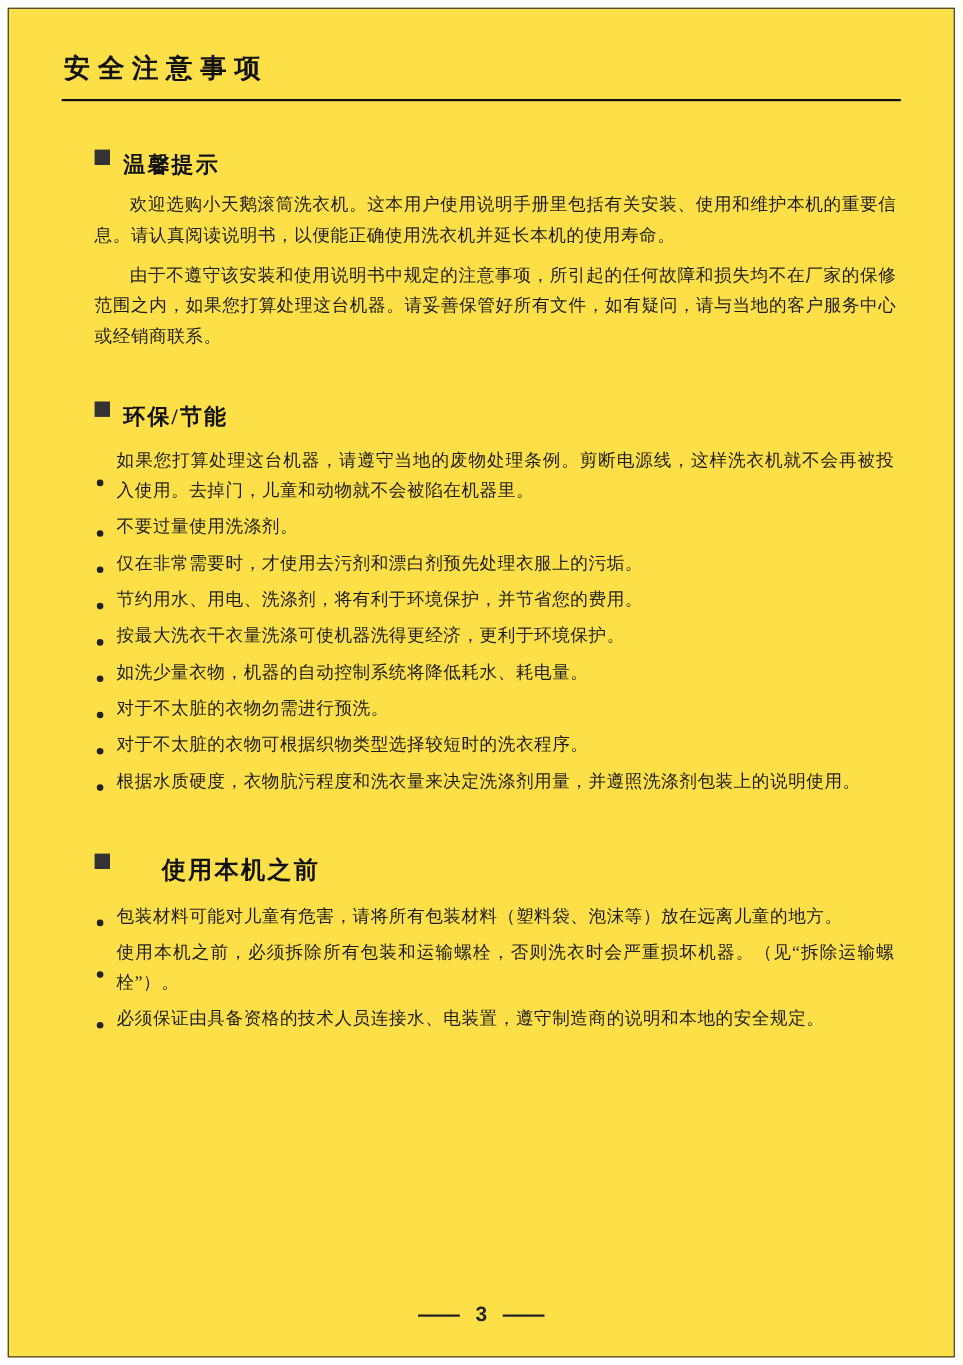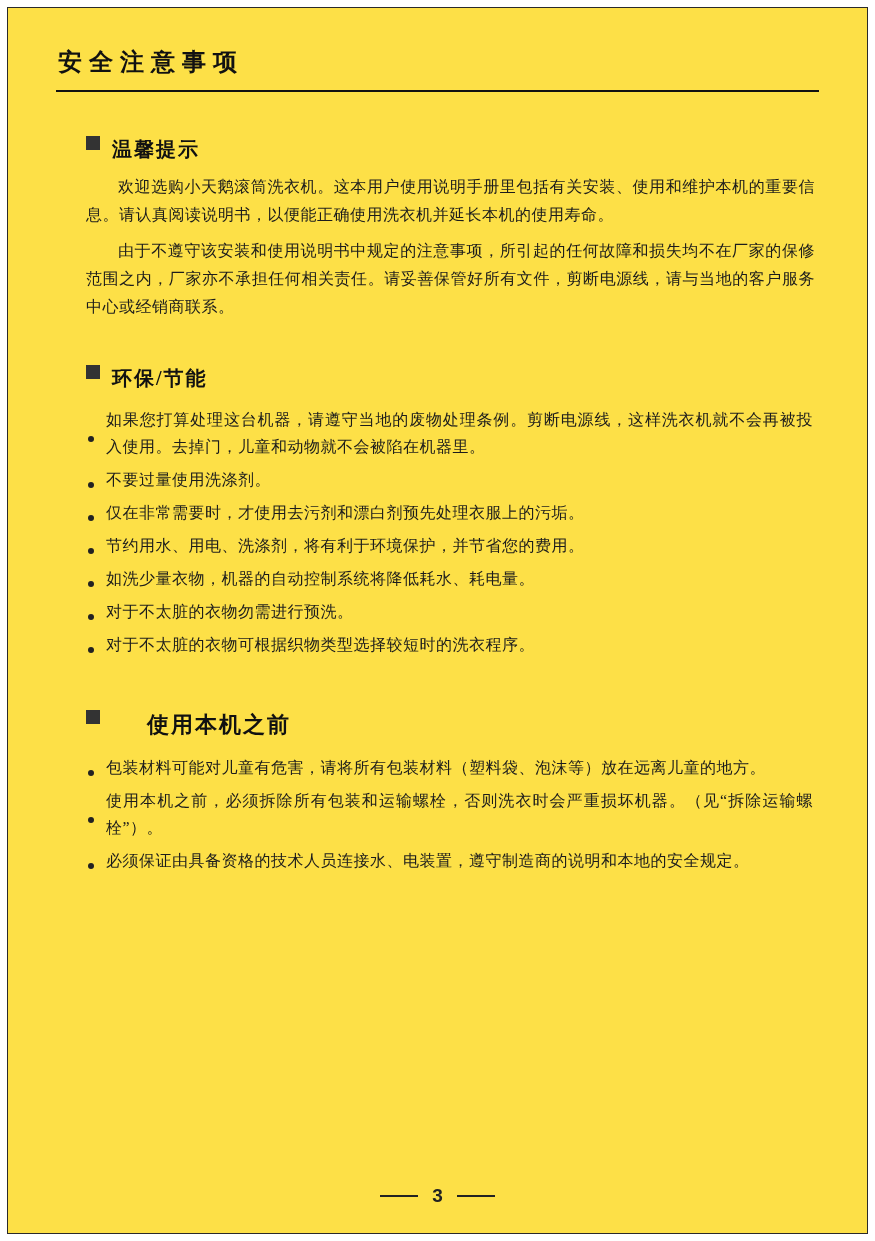--- a/index.html
+++ b/index.html
@@ -117,21 +117,21 @@
 <div class="sheet">
 
   <div class="doc-title">安全注意事项</div>
   <div class="title-rule"></div>
 
   <div class="section-heading h-sm">
     <span class="sq"></span>
     <span>温馨提示</span>
   </div>
   <p class="para">欢迎选购小天鹅滚筒洗衣机。这本用户使用说明手册里包括有关安装、使用和维护本机的重要信息。请认真阅读说明书，以便能正确使用洗衣机并延长本机的使用寿命。</p>
-  <p class="para">由于不遵守该安装和使用说明书中规定的注意事项，所引起的任何故障和损失均不在厂家的保修范围之内，厂家亦不承担任何相关责任。请妥善保管好所有文件，剪断电源线，请与当地的客户服务中心或经销商联系。</p>
+  <p class="para">由于不遵守该安装和使用说明书中规定的注意事项，所引起的任何故障和损失均不在厂家的保修范围之内，如果您打算处理这台机器。请妥善保管好所有文件，如有疑问，请与当地的客户服务中心或经销商联系。</p>
 
   <div class="section-heading h-sm">
     <span class="sq"></span>
     <span>环保/节能</span>
   </div>
   <ul class="blist">
     <li>
         <span class="dot"></span>
         <span class="txt">如果您打算处理这台机器，请遵守当地的废物处理条例。剪断电源线，这样洗衣机就不会再被投入使用。去掉门，儿童和动物就不会被陷在机器里。</span>
       </li>
@@ -142,29 +142,37 @@
     <li>
         <span class="dot"></span>
         <span class="txt">仅在非常需要时，才使用去污剂和漂白剂预先处理衣服上的污垢。</span>
       </li>
     <li>
         <span class="dot"></span>
         <span class="txt">节约用水、用电、洗涤剂，将有利于环境保护，并节省您的费用。</span>
       </li>
     <li>
         <span class="dot"></span>
+        <span class="txt">按最大洗衣干衣量洗涤可使机器洗得更经济，更利于环境保护。</span>
+      </li>
+    <li>
+        <span class="dot"></span>
         <span class="txt">如洗少量衣物，机器的自动控制系统将降低耗水、耗电量。</span>
       </li>
     <li>
         <span class="dot"></span>
         <span class="txt">对于不太脏的衣物勿需进行预洗。</span>
       </li>
     <li>
         <span class="dot"></span>
         <span class="txt">对于不太脏的衣物可根据织物类型选择较短时的洗衣程序。</span>
+      </li>
+    <li>
+        <span class="dot"></span>
+        <span class="txt">根据水质硬度，衣物肮污程度和洗衣量来决定洗涤剂用量，并遵照洗涤剂包装上的说明使用。</span>
       </li>
   </ul>
 
   <div class="section-heading h-lg">
     <span class="sq"></span>
     <span>使用本机之前</span>
   </div>
   <ul class="blist">
     <li>
         <span class="dot"></span>

